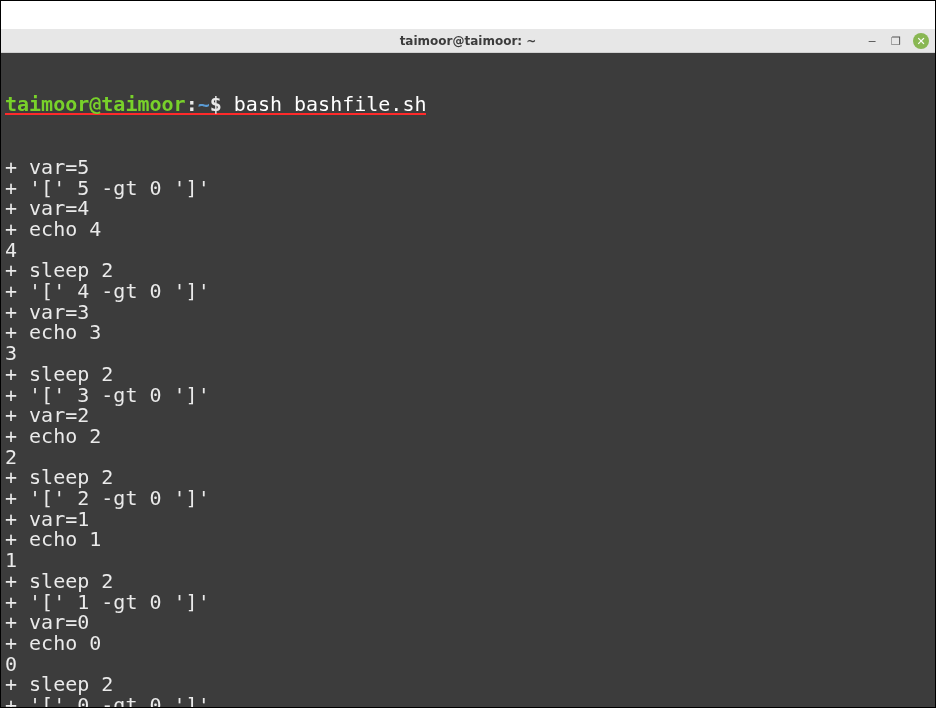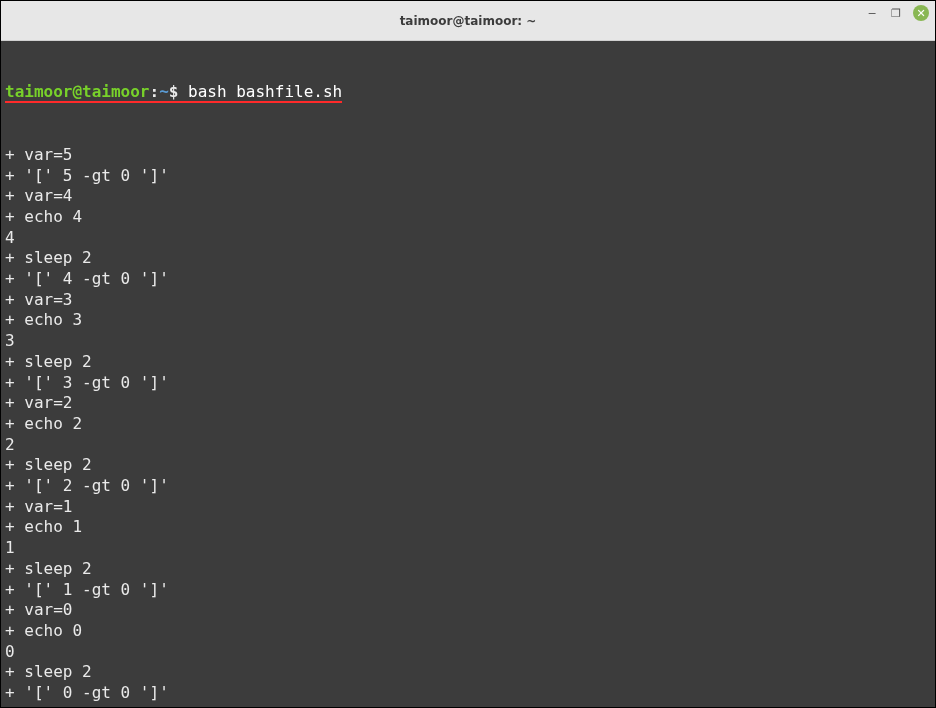--- a/index.html
+++ b/index.html
@@ -1,35 +1,35 @@
 <!DOCTYPE html>
 <html><head>
 <meta charset="utf-8">
 <style>
   * { margin: 0; padding: 0; box-sizing: border-box; }
   html, body { width: 936px; height: 708px; overflow: hidden; font-family: "DejaVu Sans", "Ubuntu", sans-serif; }
   .outer-border { width: 936px; height: 708px; border: 1px solid #000; background: #fff; }
   .window { width: 934px; height: 706px; display: flex; flex-direction: column; }
   .titlebar {
-    height: 40px; background: #e7e7e7; display: flex; align-items: center;
-    justify-content: center; position: relative; border-bottom: 1px solid #d0d0d0;
+    height: 24px; background: #e7e7e7; display: flex; align-items: center;
+    justify-content: center; position: relative; border-bottom: 1px solid #d0d0d0; margin-top: 28px;
   }
   .titlebar-title { font-size: 12px; font-weight: bold; color: #3c3c3c; }
   .window-controls { position: absolute; right: 6px; top: 0; height: 24px; display: flex; align-items: center; gap: 10px; }
   .win-btn { width: 14px; height: 14px; display: flex; align-items: center; justify-content: center; color: #555; cursor: pointer; font-size: 11px; line-height: 1; }
   .win-close { width: 16px; height: 16px; border-radius: 50%; background: #89b753; color: #fff; font-size: 11px; font-weight: bold; display:flex; align-items:center; justify-content:center;}
   .menubar {
     height: 24px; background: #f3f3f3; display: flex; align-items: center; padding: 0 8px;
     gap: 2px; font-size: 13px; color: #333; border-bottom: 1px solid #d6d6d6;
   }
   .menubar-item { padding: 2px 8px; cursor: pointer; }
   .terminal {
     flex: 1; background: #3c3c3c; color: #eaeaea;
     font-family: "DejaVu Sans Mono", "Ubuntu Mono", Consolas, monospace;
-    font-size: 16px; line-height: 20.7px; padding: 0 16px 2px 4px;
+    font-size: 20px; line-height: 20.7px; padding: 0 16px 2px 4px;
     white-space: pre; overflow: hidden; position: relative;
   }
   .term-line { white-space: pre; }
   .prompt-user { color: #78d12a; font-weight: bold; }
   .prompt-path { color: #5a9bd4; font-weight: bold; }
   .prompt-dollar { color: #eaeaea; font-weight: bold; }
   .cmd { color: #ffffff; }
   .underline-red { border-bottom: 2px solid #ff2a2a; padding-bottom: 0px; display: inline-block; line-height: 18px; }
 </style>
 </head>

